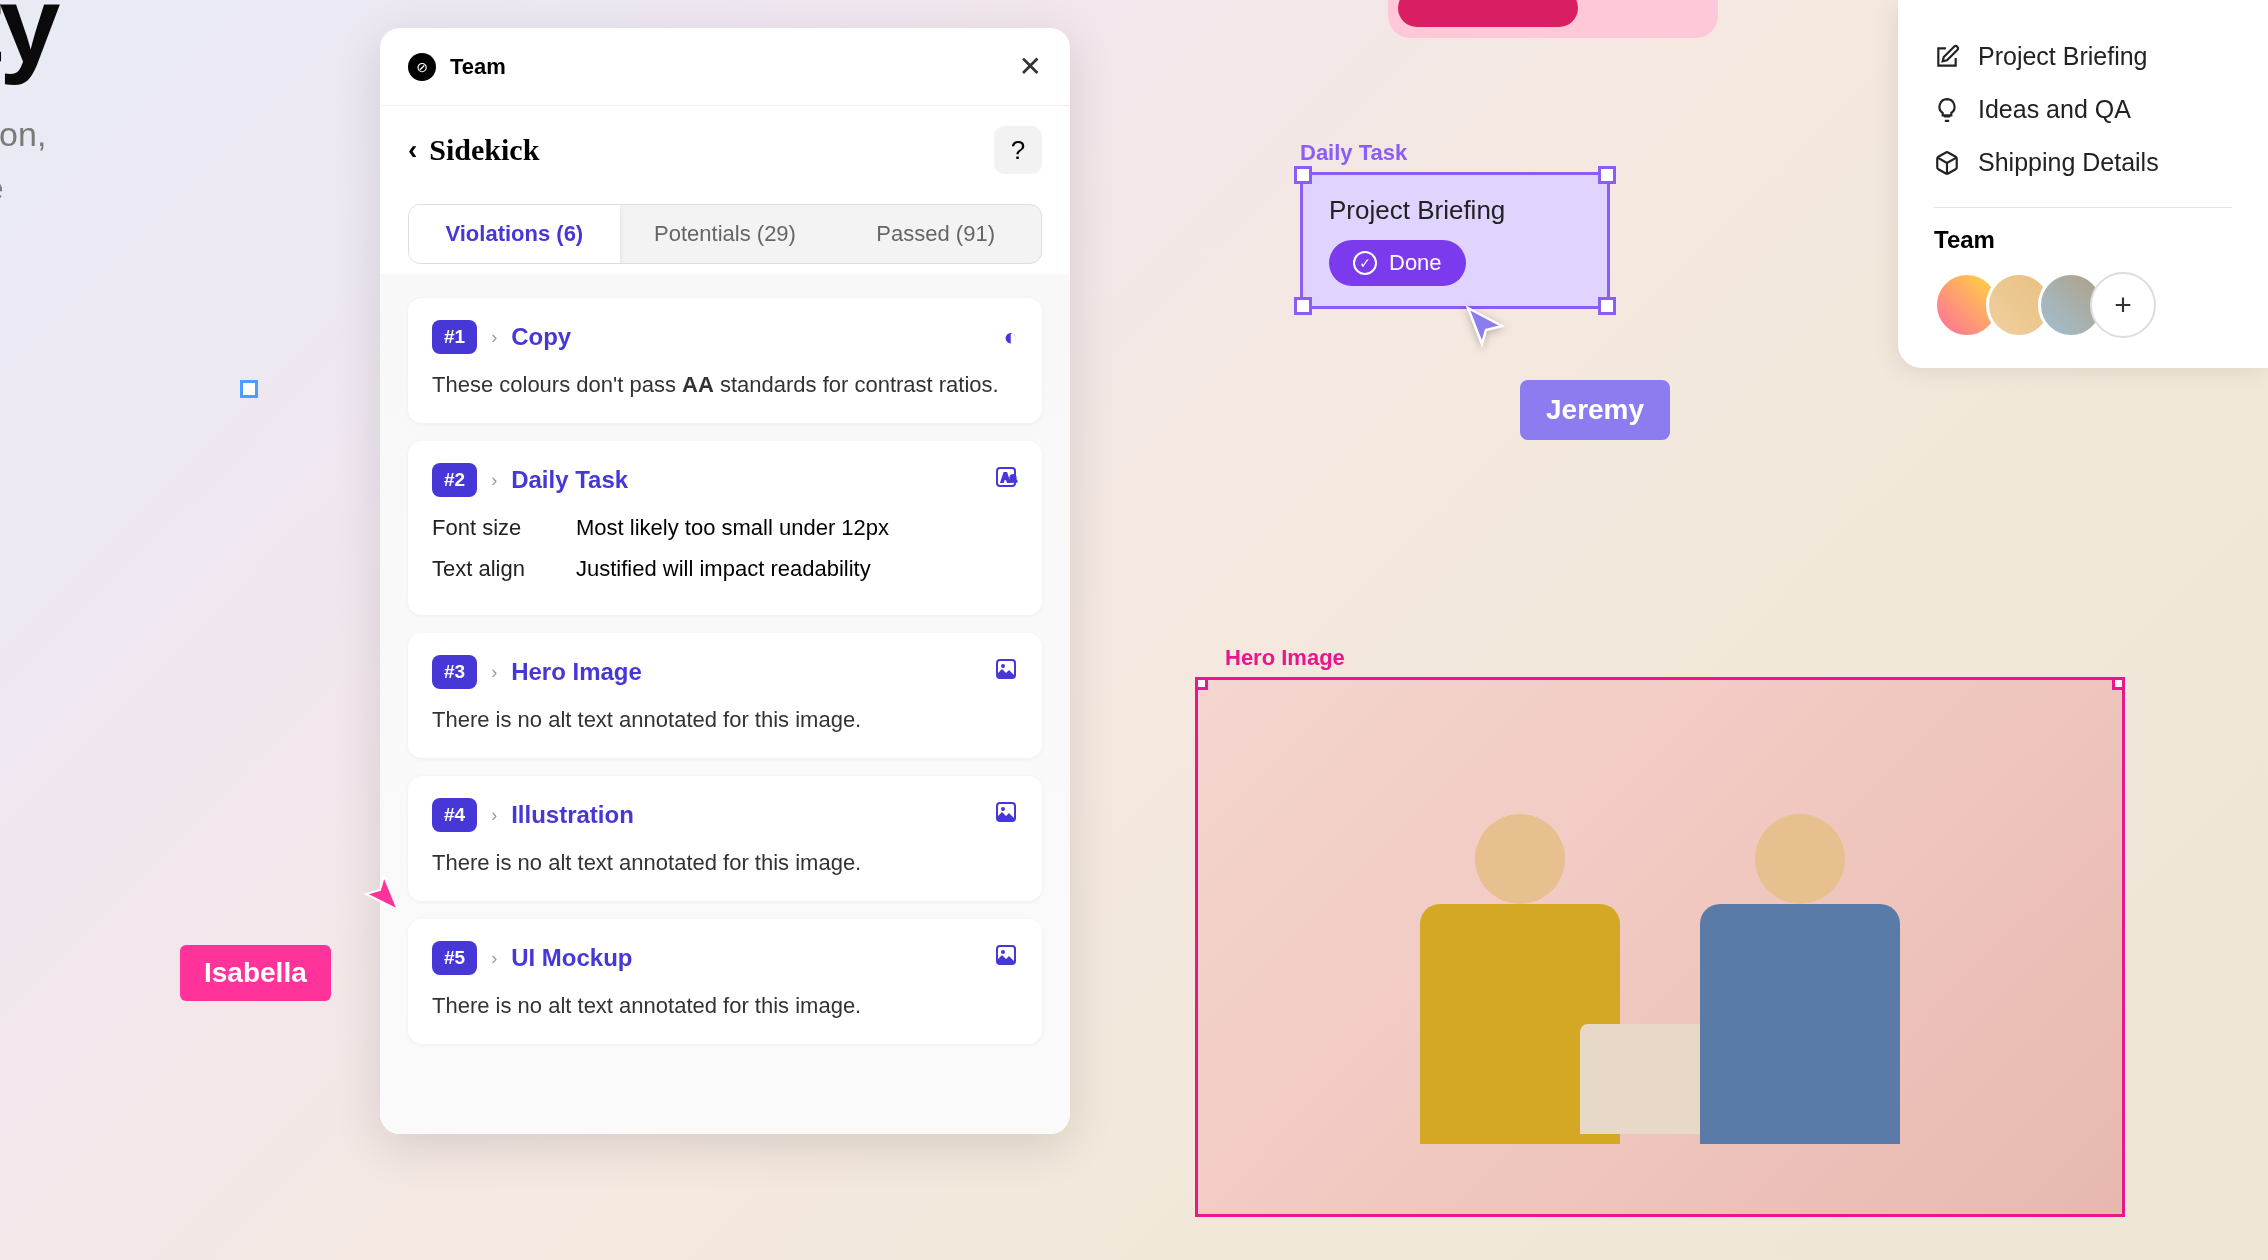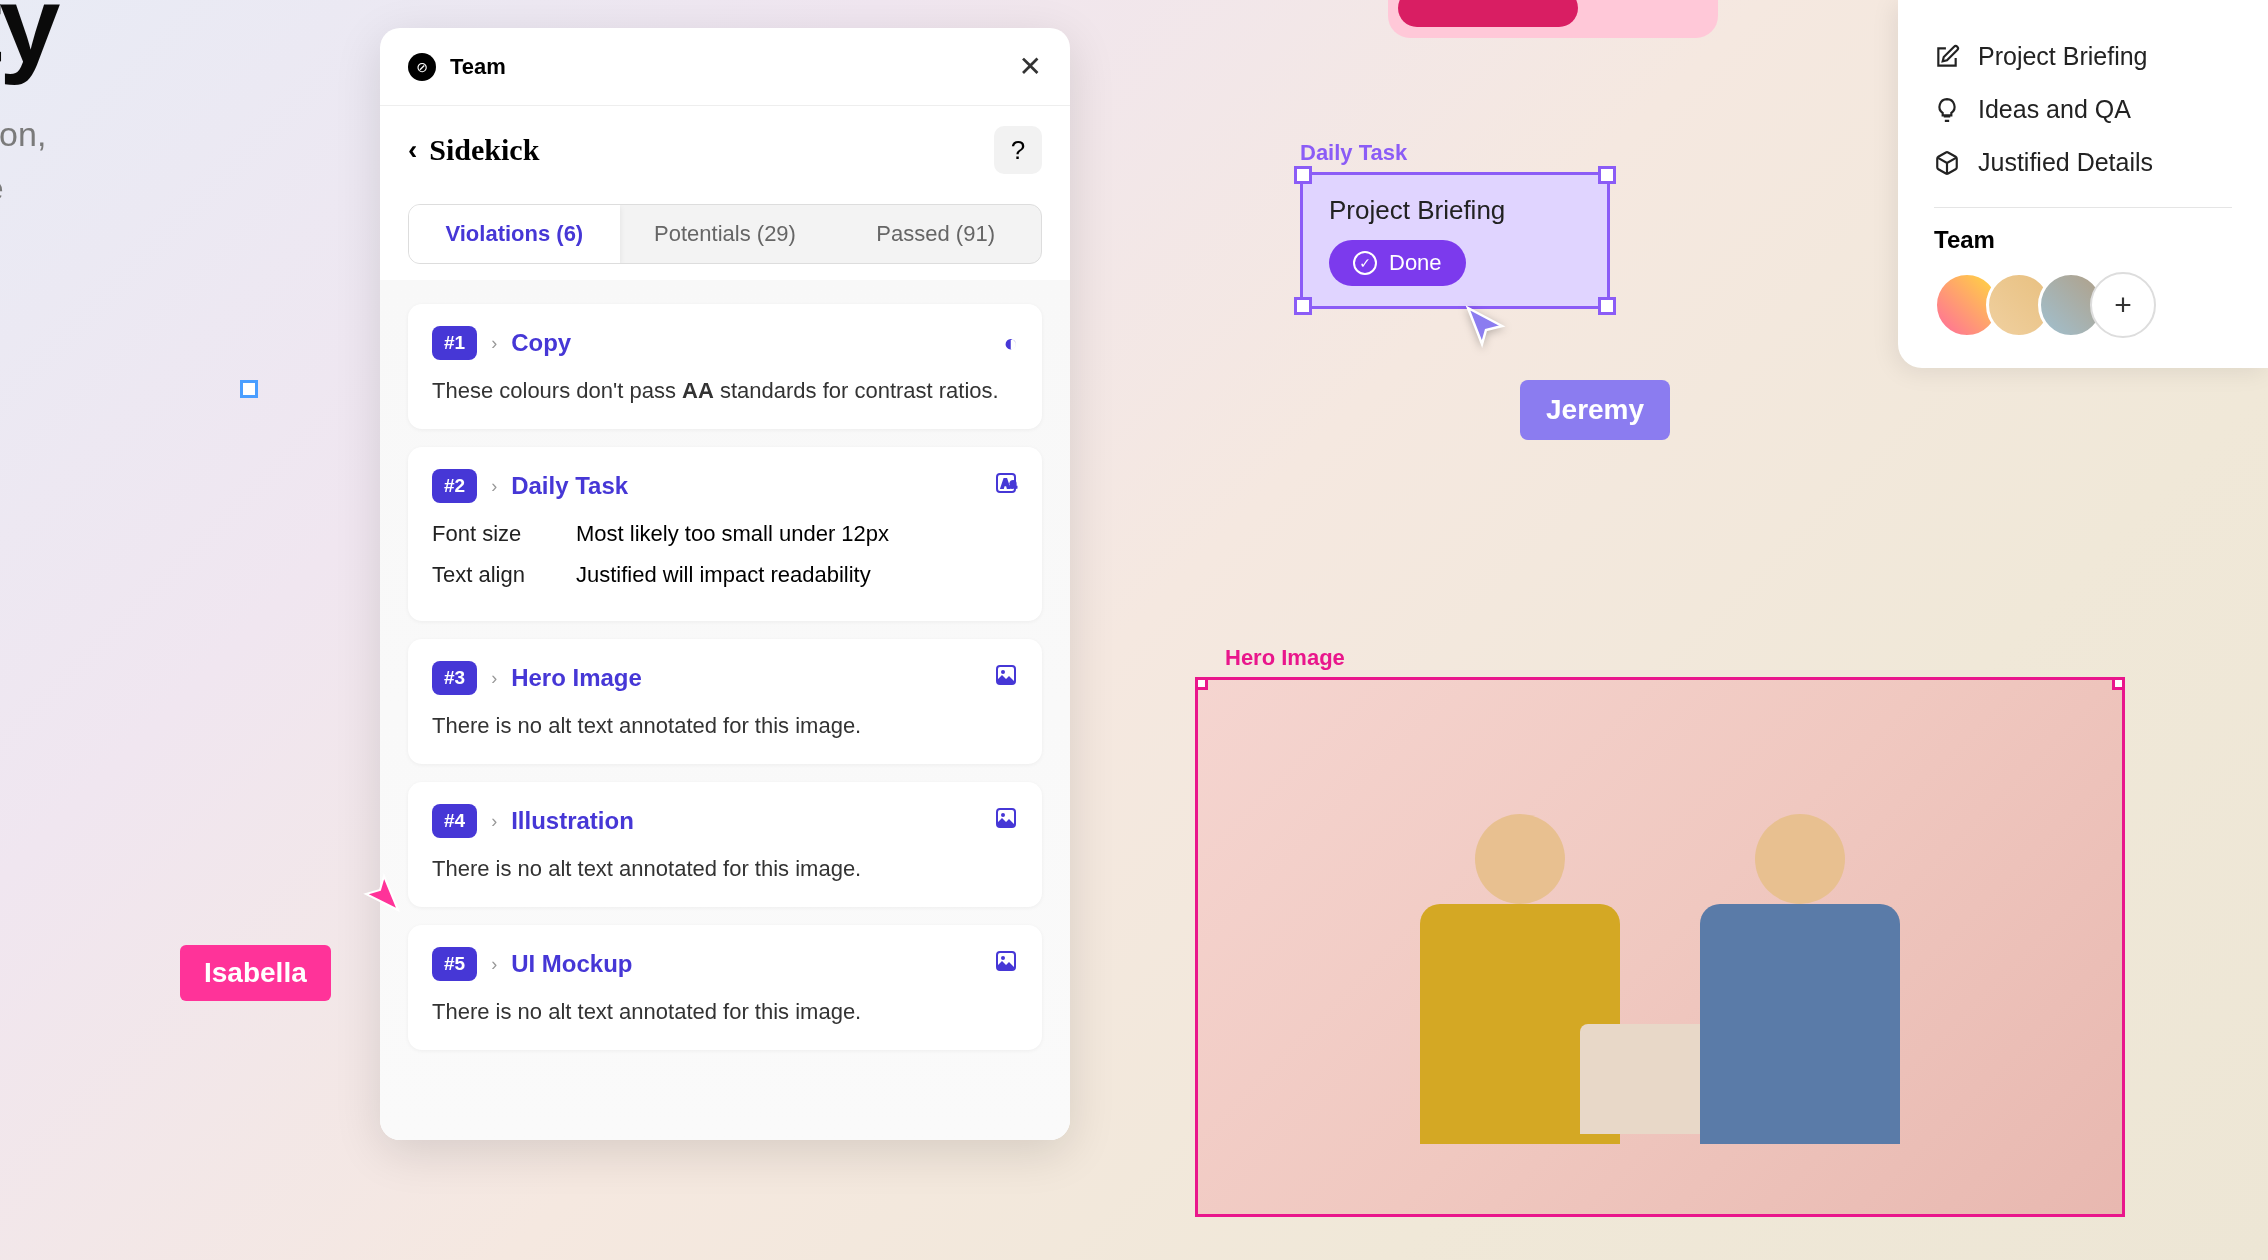--- a/index.html
+++ b/index.html
@@ -112,21 +112,21 @@
   background: #f2f2f2;
   border-radius: 10px;
   display: flex;
   align-items: center;
   justify-content: center;
   font-size: 26px;
   cursor: pointer;
 }
 .tabs {
   display: flex;
-  margin: 10px 28px 16px;
+  margin: 10px 28px 10px;
   border: 1px solid #ddd;
   border-radius: 12px;
   overflow: hidden;
 }
 .tab {
   flex: 1;
   padding: 16px 10px;
   text-align: center;
   font-size: 22px;
   color: #666;
@@ -612,21 +612,21 @@
     <svg width="26" height="26" viewBox="0 0 24 24" fill="none" stroke="#222" stroke-width="2">
         <path d="M9 18h6M10 22h4M12 2a7 7 0 0 0-4 12.7V17h8v-2.3A7 7 0 0 0 12 2z"></path>
       </svg>
     <span>Ideas and QA</span>
   </div>
   <div class="right-item">
     <svg width="26" height="26" viewBox="0 0 24 24" fill="none" stroke="#222" stroke-width="2">
         <path d="M21 16V8a2 2 0 0 0-1-1.73l-7-4a2 2 0 0 0-2 0l-7 4A2 2 0 0 0 3 8v8a2 2 0 0 0 1 1.73l7 4a2 2 0 0 0 2 0l7-4A2 2 0 0 0 21 16z"></path>
         <path d="M3.3 7L12 12l8.7-5M12 22V12"></path>
       </svg>
-    <span>Justified Details</span>
+    <span>Shipping Details</span>
   </div>
   <div class="right-divider"></div>
   <div class="team-label">Team</div>
   <div class="avatars">
     <div class="avatar av1"></div>
     <div class="avatar av2"></div>
     <div class="avatar av3"></div>
     <div class="avatar add-avatar">+</div>
   </div>
 </div>

